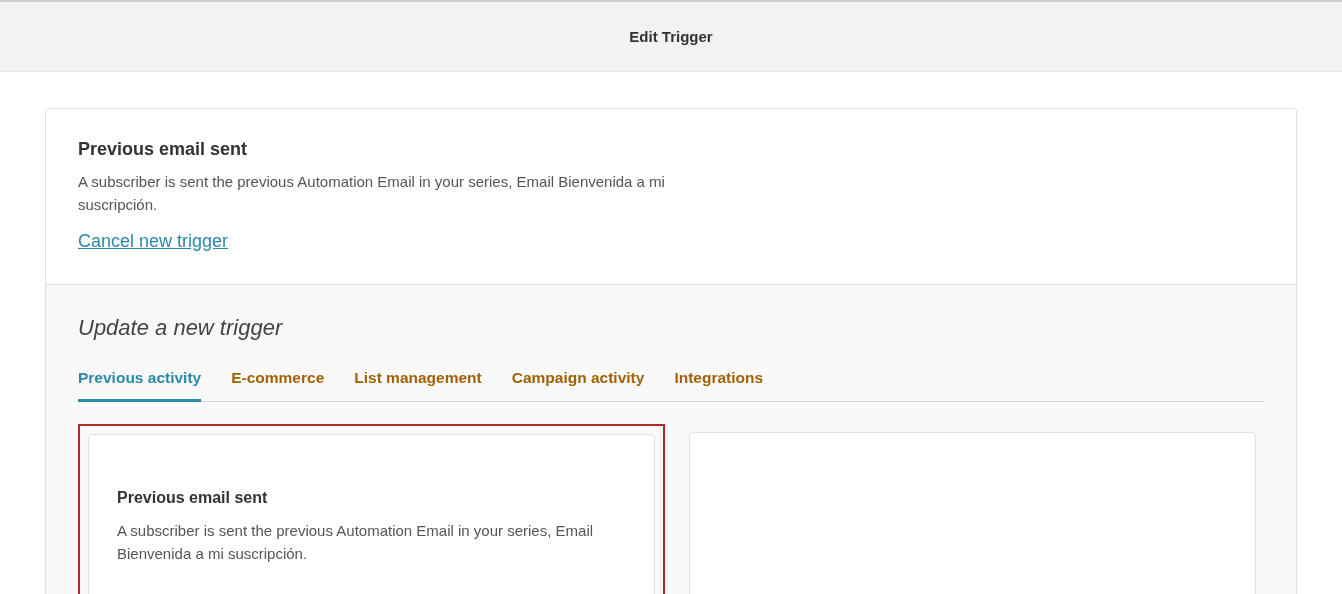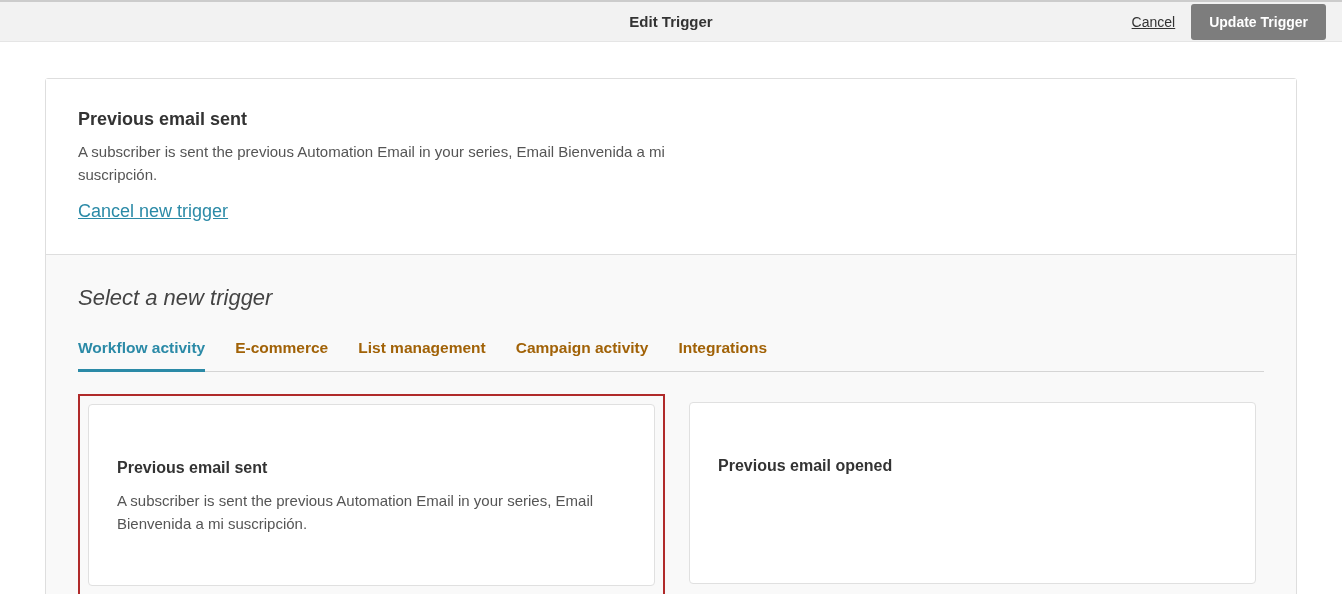--- a/index.html
+++ b/index.html
@@ -10,21 +10,21 @@
     body {
       font-family: -apple-system, BlinkMacSystemFont, "Helvetica Neue", Helvetica, Arial, sans-serif;
       background: #fff;
       color: #333;
       width: 1342px;
     }
     .topbar {
       background: #f2f2f2;
       border-top: 2px solid #ccc;
       border-bottom: 1px solid #e5e5e5;
-      height: 42px;
+      height: 72px;
       display: flex;
       align-items: center;
       position: relative;
       padding: 0 16px;
     }
     .topbar-title {
       position: absolute;
       left: 50%;
       transform: translateX(-50%);
       font-size: 15px;
@@ -144,52 +144,47 @@
       font-size: 15px;
       color: #555;
       line-height: 1.55;
     }
   </style>
 </head>
 <body>
 
 <div class="topbar">
   <div class="topbar-title">Edit Trigger</div>
-  <div class="topbar-right">
-    <a class="cancel-link">Cancel</a>
-    <button class="update-btn">Update Trigger</button>
-  </div>
 </div>
 
 <div class="content-wrap">
   <div class="panel">
     <div class="panel-head">
       <h2>Previous email sent</h2>
       <p>A subscriber is sent the previous Automation Email in your series, Email Bienvenida a mi suscripción.</p>
       <a class="cancel-trigger">Cancel new trigger</a>
     </div>
     <div class="panel-body">
-      <div class="section-title">Select a new trigger</div>
+      <div class="section-title">Update a new trigger</div>
 
       <div class="tabs">
-        <div class="tab active">Workflow activity</div>
+        <div class="tab active">Previous activity</div>
         <div class="tab">E-commerce</div>
         <div class="tab">List management</div>
         <div class="tab">Campaign activity</div>
         <div class="tab">Integrations</div>
       </div>
 
       <div class="cards">
         <div class="card-wrap highlight">
           <div class="card">
             <h3>Previous email sent</h3>
             <p>A subscriber is sent the previous Automation Email in your series, Email Bienvenida a mi suscripción.</p>
           </div>
         </div>
         <div class="card-wrap">
           <div class="card">
-            <h3>Previous email opened</h3>
           </div>
         </div>
       </div>
     </div>
   </div>
 </div>
 
 </body></html>

